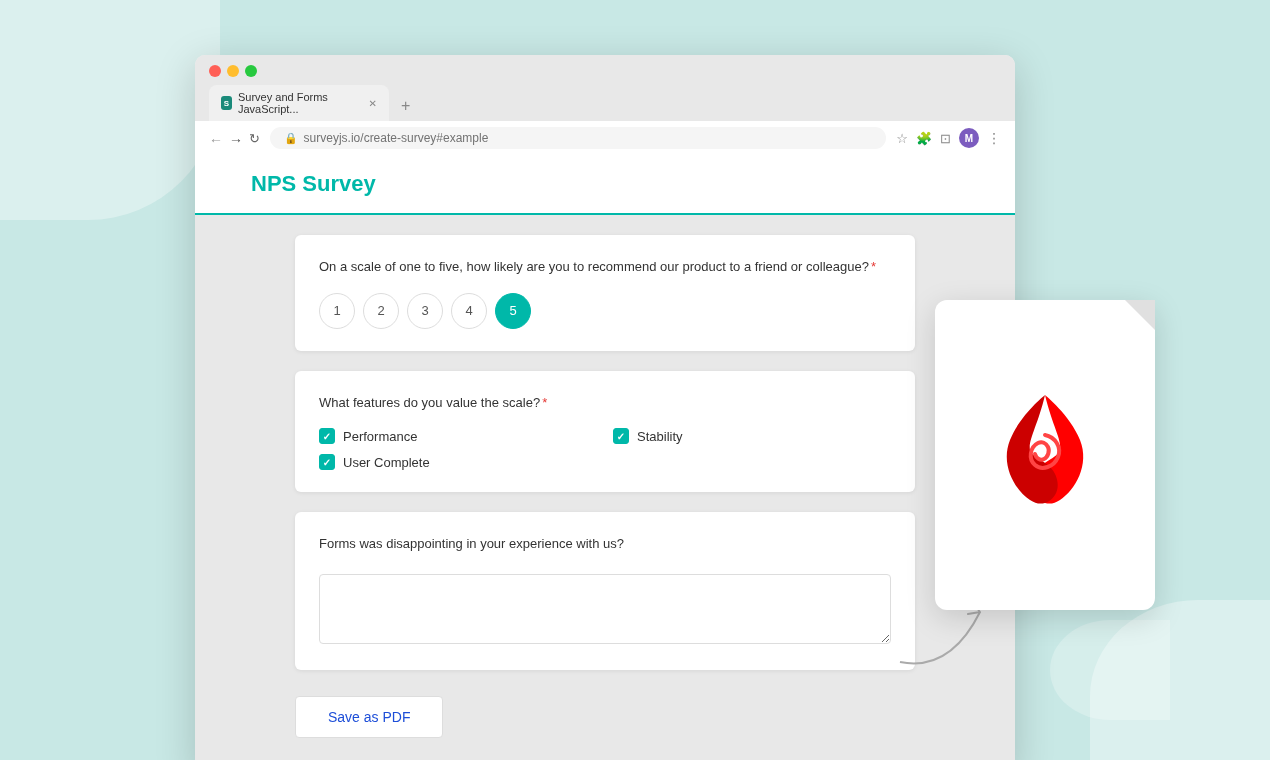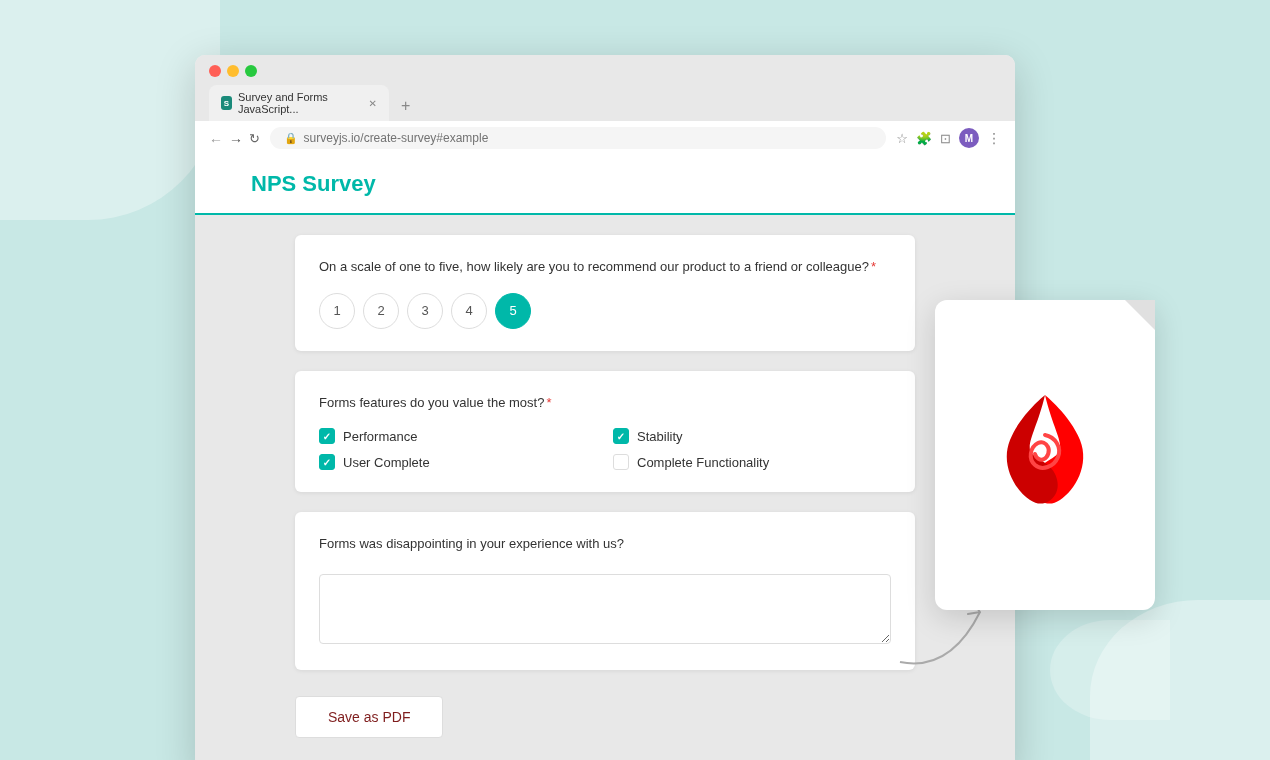--- a/index.html
+++ b/index.html
@@ -285,21 +285,21 @@
       color: white;
       border: none;
       border-radius: 4px;
       padding: 12px 40px;
       font-size: 14px;
       font-weight: 500;
       cursor: pointer;
     }
     .btn-pdf {
       background: white;
-      color: #7f1d1d;
+      color: #1d4ed8;
       border: 1.5px solid #ddd;
       border-radius: 4px;
       padding: 12px 32px;
       font-size: 14px;
       font-weight: 500;
       cursor: pointer;
     }
 
     
     .pdf-card {
@@ -403,45 +403,41 @@
           <div class="rating-btn">1</div>
           <div class="rating-btn">2</div>
           <div class="rating-btn">3</div>
           <div class="rating-btn">4</div>
           <div class="rating-btn selected">5</div>
         </div>
       </div>
 
       <div class="survey-card">
         <div class="question-text">
-          <span>Forms features do you value the most?</span><span class="required-star">*</span>
+          <span>What features do you value the scale?</span><span class="required-star">*</span>
         </div>
         <div class="checkbox-grid">
           <div class="checkbox-item">
             <div class="checkbox-box checked">
               <span class="checkmark">✓</span>
             </div>
             <span>Performance</span>
           </div>
           <div class="checkbox-item">
             <div class="checkbox-box checked">
               <span class="checkmark">✓</span>
             </div>
             <span>Stability</span>
           </div>
           <div class="checkbox-item">
             <div class="checkbox-box checked">
               <span class="checkmark">✓</span>
             </div>
             <span>User Complete</span>
           </div>
-          <div class="checkbox-item">
-            <div class="checkbox-box"></div>
-            <span>Complete Functionality</span>
-          </div>
         </div>
       </div>
 
       <div class="survey-card">
         <div class="question-text">
           <span>Forms was disappointing in your experience with us?</span>
         </div>
         <textarea class="survey-textarea" style=""></textarea>
       </div>
 

